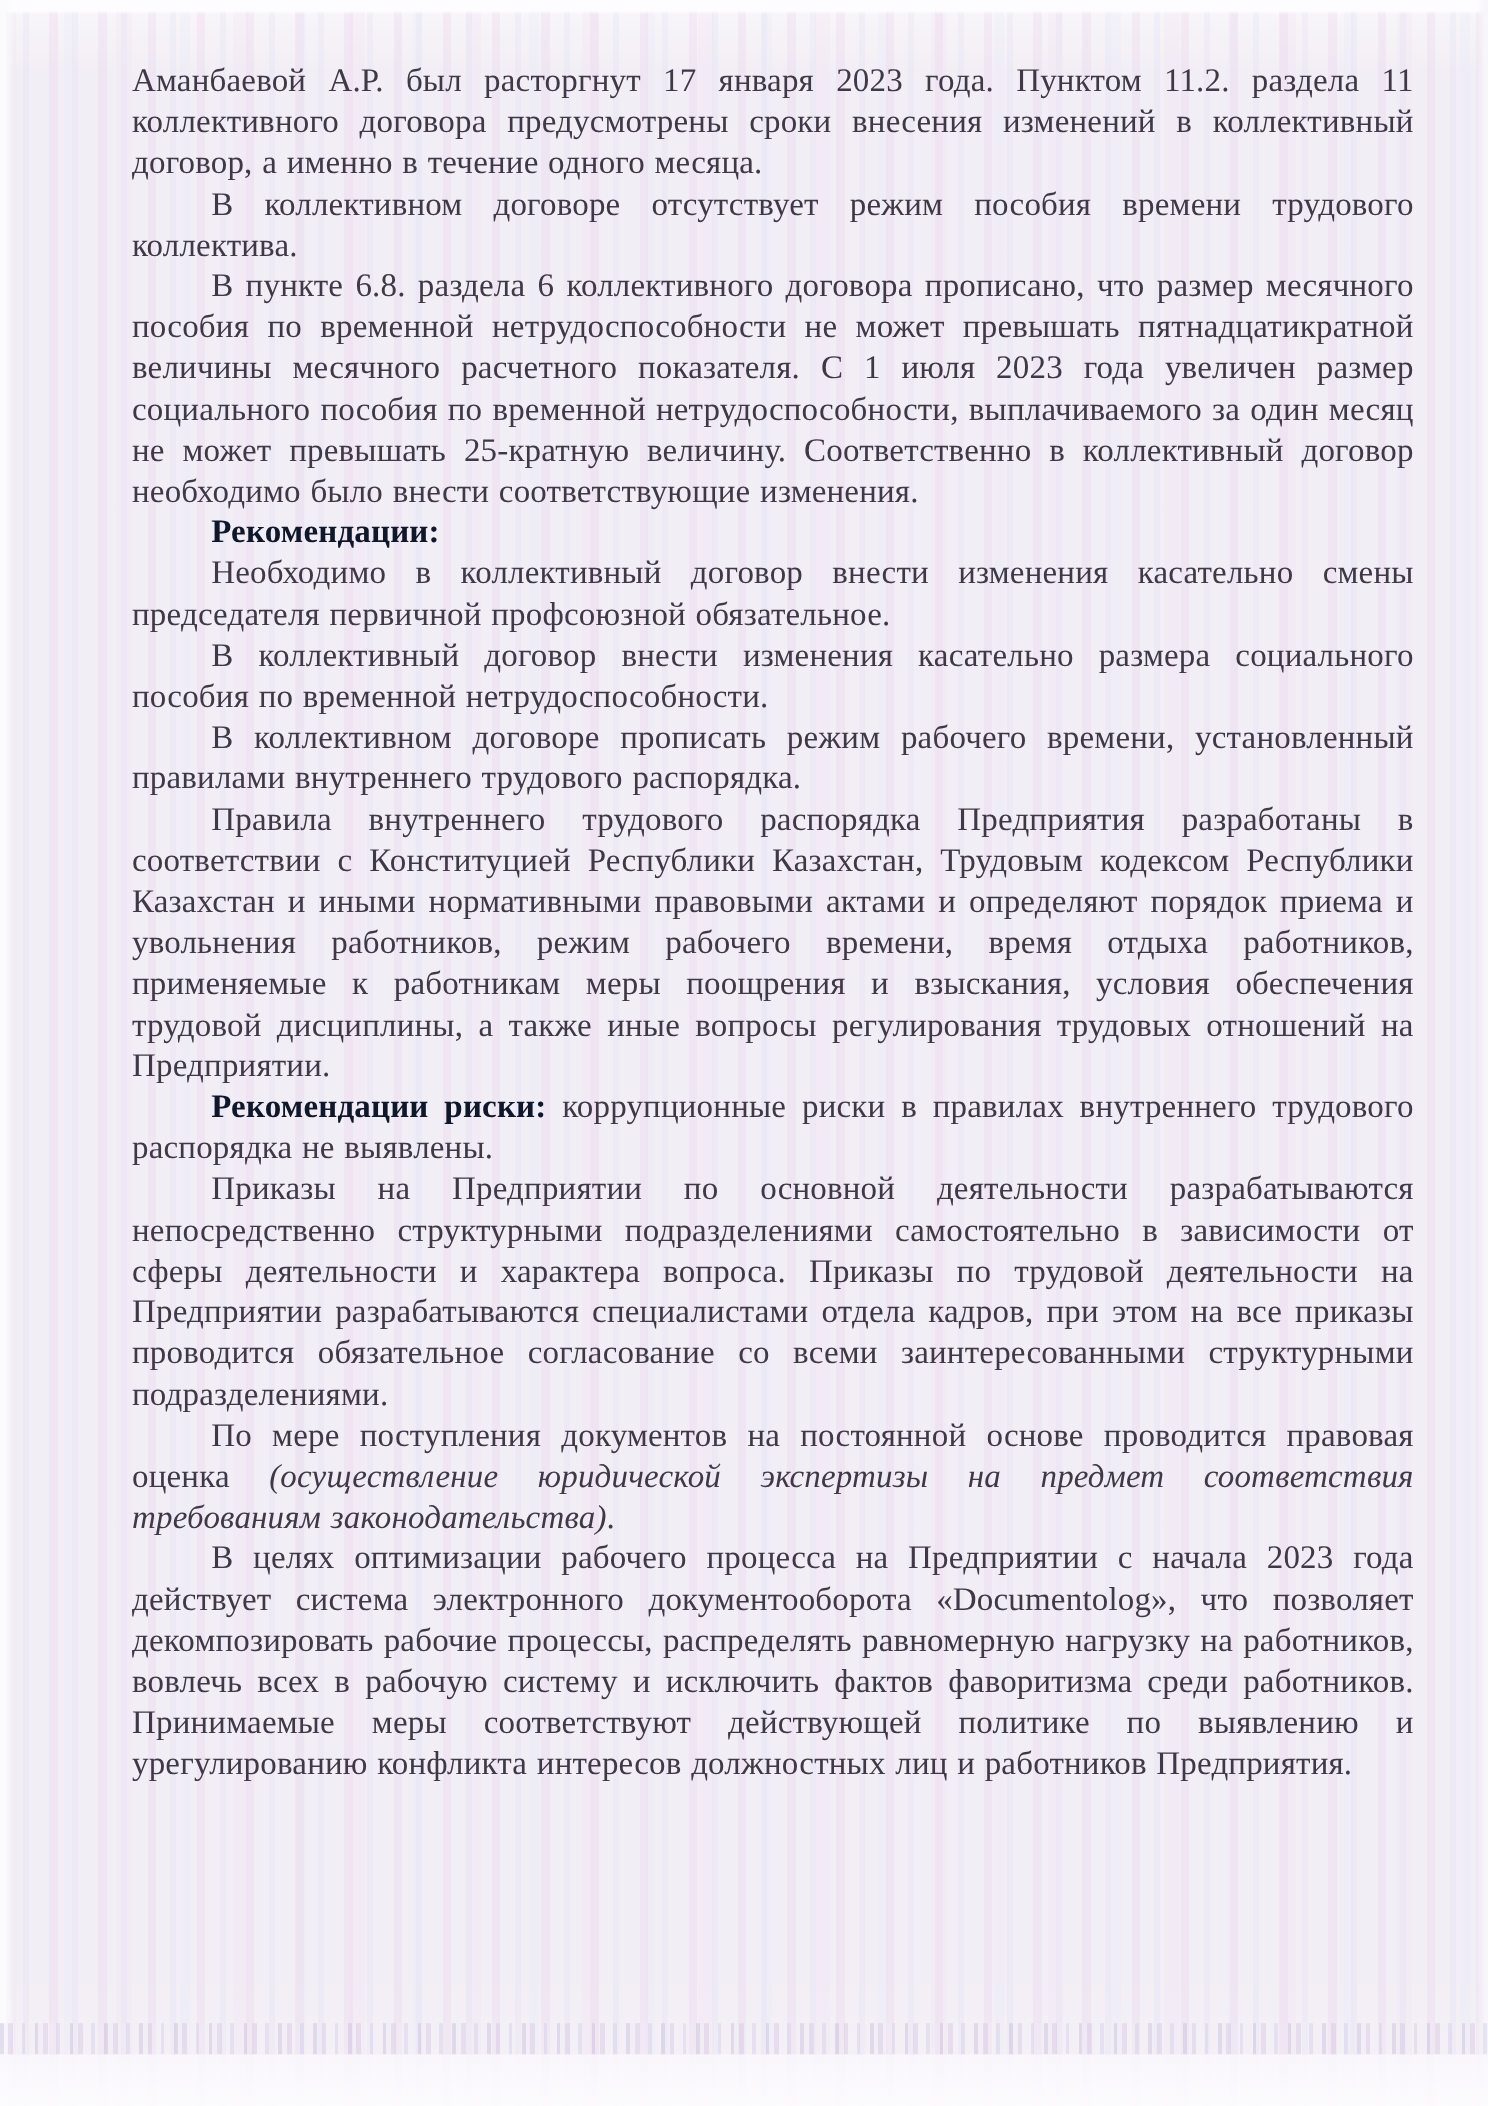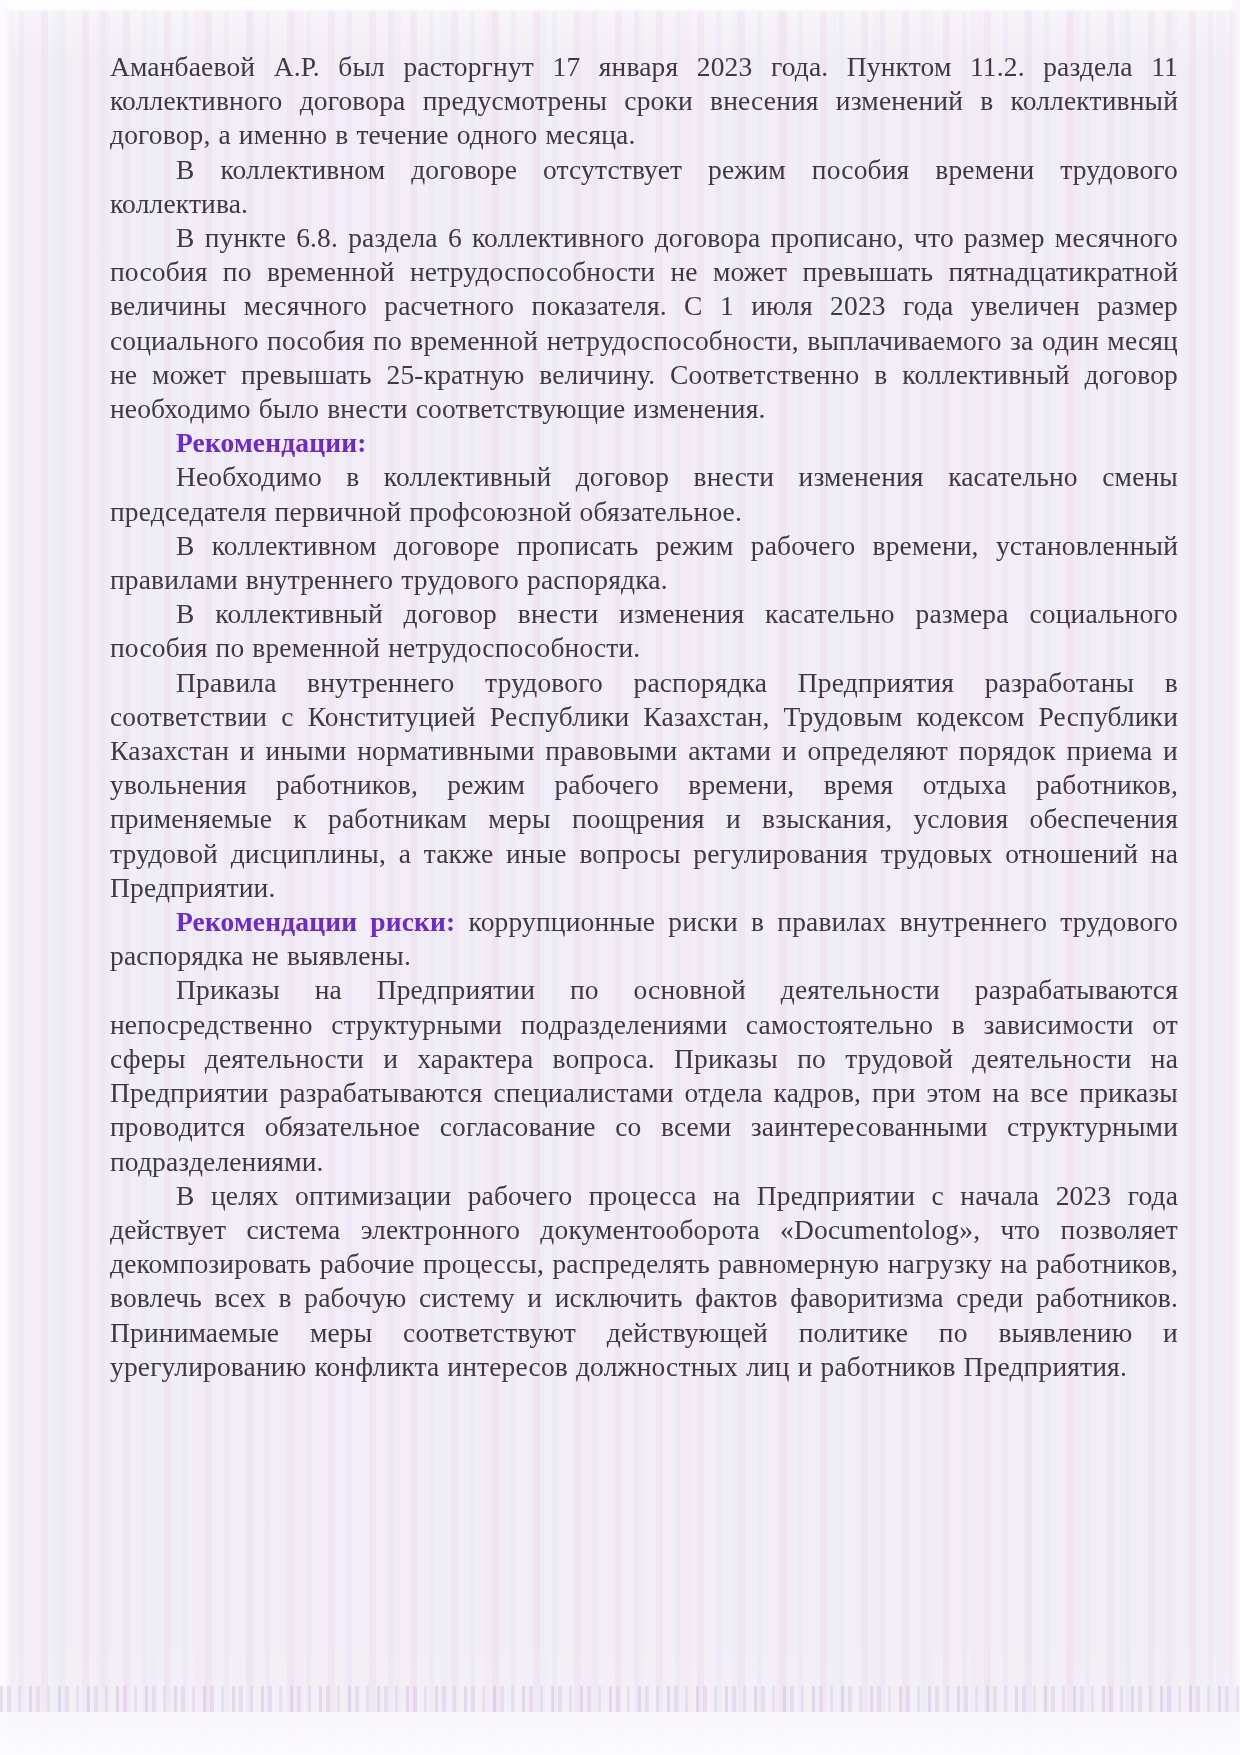--- a/index.html
+++ b/index.html
@@ -63,43 +63,46 @@
     position:absolute;left:110px;top:50px;width:1068px;
     color:var(--ink);
     font-size:27.5px;line-height:34.2px;
     letter-spacing:0.15px;word-spacing:1px;
     text-align:justify;
     filter:blur(0.32px);
   }
   .text-block p{margin:0;}
   .indent{text-indent:66px;}
   .section-gap{margin-top:35px;}
-  .bold{font-weight:bold;color:#6d28d9;}
+  .bold{font-weight:bold;color:#0f172a;}
   .italic{font-style:italic;}
 </style>
 </head>
 <body>
 
 <div class="page">
   <div class="streaks"></div>
   <div class="edge-top"></div>
   <div class="edge-left"></div>
   <div class="edge-right"></div>
 
   <div class="text-block">
     <p>Аманбаевой А.Р. был расторгнут 17 января 2023 года. Пунктом 11.2. раздела 11 коллективного договора предусмотрены сроки внесения изменений в коллективный договор, а именно в течение одного месяца.</p>
     <p class="indent">В коллективном договоре отсутствует режим пособия времени трудового коллектива.</p>
     <p class="indent">В пункте 6.8. раздела 6 коллективного договора прописано, что размер месячного пособия по временной нетрудоспособности не может превышать пятнадцатикратной величины месячного расчетного показателя. С 1 июля 2023 года увеличен размер социального пособия по временной нетрудоспособности, выплачиваемого за один месяц не может превышать 25-кратную величину. Соответственно в коллективный договор необходимо было внести соответствующие изменения.</p>
     <p class="indent bold">Рекомендации:</p>
     <p class="indent">Необходимо в коллективный договор внести изменения касательно смены председателя первичной профсоюзной обязательное.</p>
+    <p class="indent">В коллективный договор внести изменения касательно размера социального пособия по временной нетрудоспособности.</p>
     <p class="indent">В коллективном договоре прописать режим рабочего времени, установленный правилами внутреннего трудового распорядка.</p>
-    <p class="indent">В коллективный договор внести изменения касательно размера социального пособия по временной нетрудоспособности.</p>
     <p class="indent section-gap">Правила внутреннего трудового распорядка Предприятия разработаны в соответствии с Конституцией Республики Казахстан, Трудовым кодексом Республики Казахстан и иными нормативными правовыми актами и определяют порядок приема и увольнения работников, режим рабочего времени, время отдыха работников, применяемые к работникам меры поощрения и взыскания, условия обеспечения трудовой дисциплины, а также иные вопросы регулирования трудовых отношений на Предприятии.</p>
     <p class="indent">
       <span class="bold">Рекомендации риски:</span><span> коррупционные риски в правилах внутреннего трудового распорядка не выявлены.</span>
     </p>
     <p class="indent section-gap">Приказы на Предприятии по основной деятельности разрабатываются непосредственно структурными подразделениями самостоятельно в зависимости от сферы деятельности и характера вопроса. Приказы по трудовой деятельности на Предприятии разрабатываются специалистами отдела кадров, при этом на все приказы проводится обязательное согласование со всеми заинтересованными структурными подразделениями.</p>
+    <p class="indent">
+      <span>По мере поступления документов на постоянной основе проводится правовая оценка </span><span class="italic">(осуществление юридической экспертизы на предмет соответствия требованиям законодательства)</span><span>.</span>
+    </p>
     <p class="indent">В целях оптимизации рабочего процесса на Предприятии с начала 2023 года действует система электронного документооборота «Documentolog», что позволяет декомпозировать рабочие процессы, распределять равномерную нагрузку на работников, вовлечь всех в рабочую систему и исключить фактов фаворитизма среди работников. Принимаемые меры соответствуют действующей политике по выявлению и урегулированию конфликта интересов должностных лиц и работников Предприятия.</p>
   </div>
 
   <div class="band-bottom"></div>
   <div class="band-bottom-light"></div>
 </div>
 
 </body></html>

